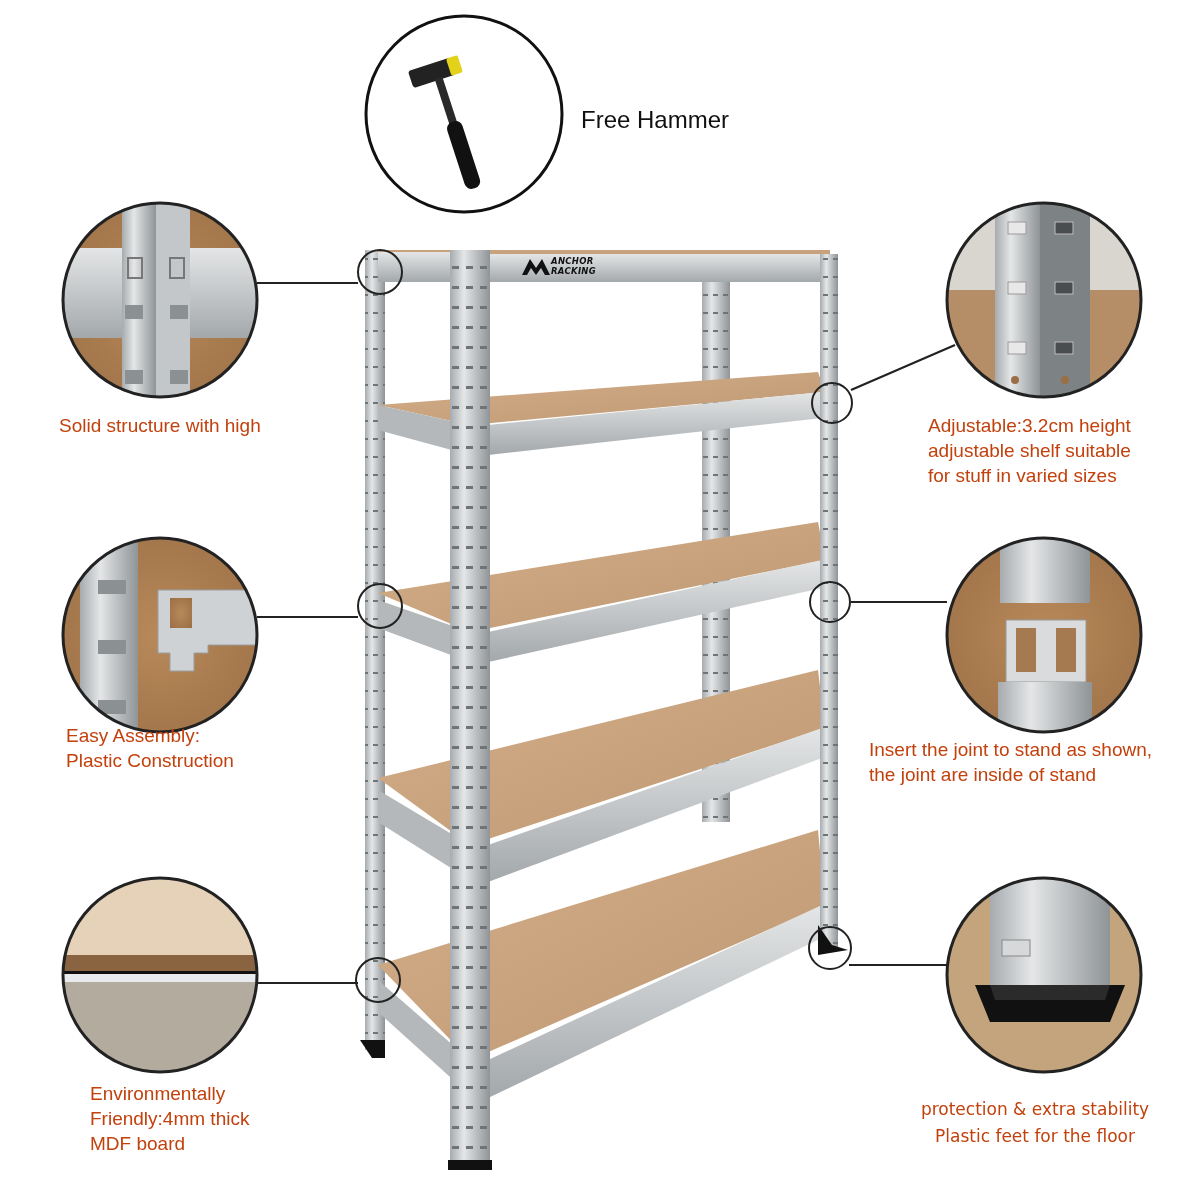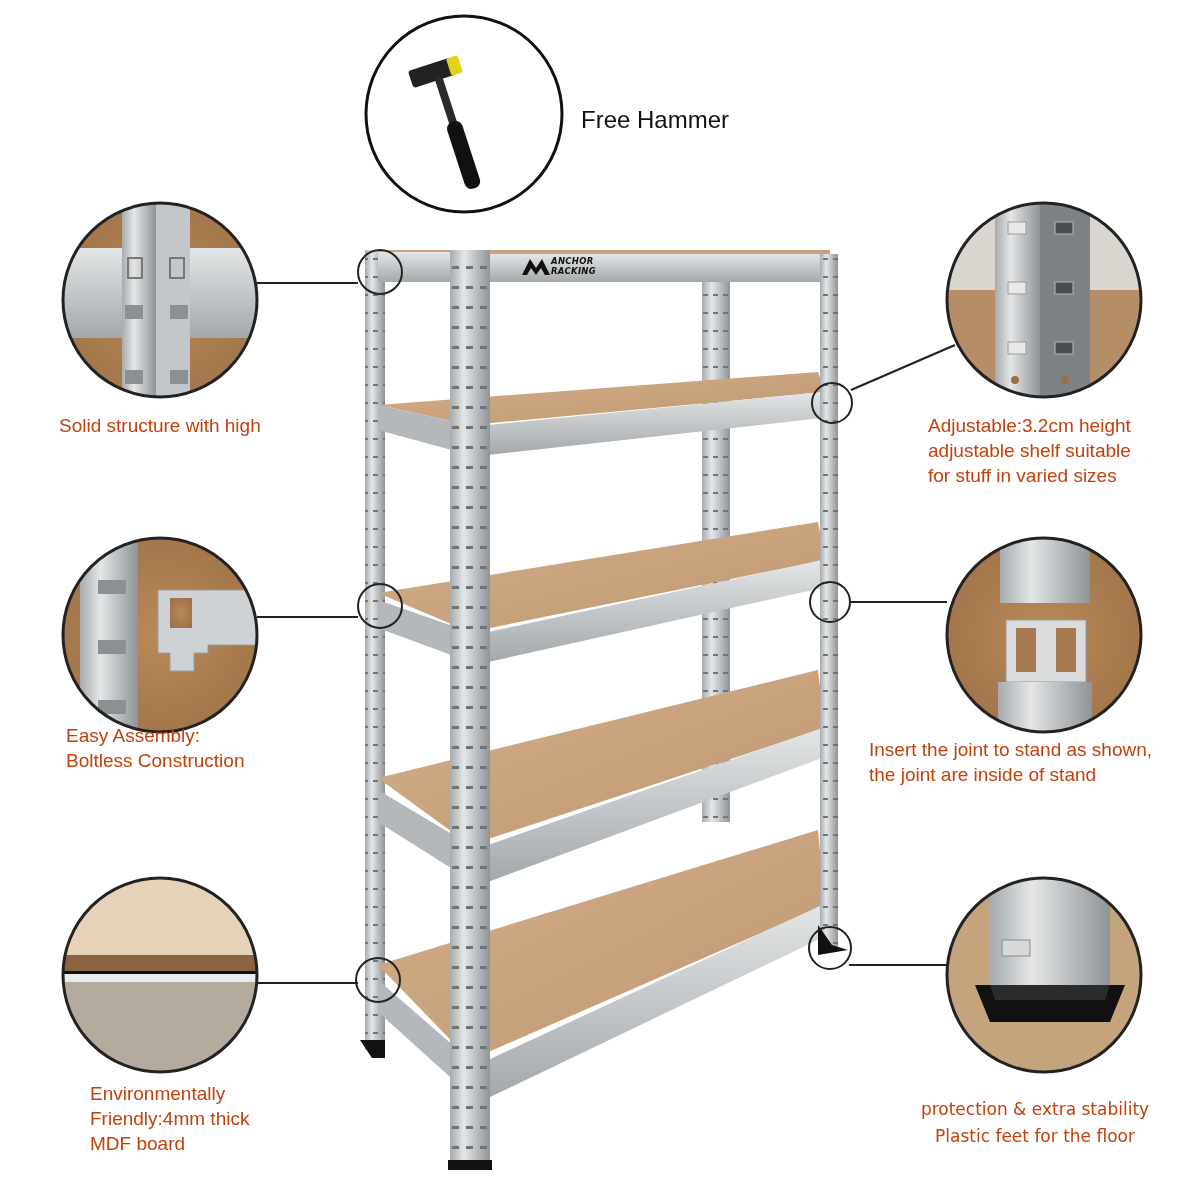--- a/index.html
+++ b/index.html
@@ -225,21 +225,21 @@
 </div>
 
 <div class="caption" style="left:928px; top:413px;">
   <div>Adjustable:3.2cm height</div>
   <div>adjustable shelf suitable</div>
   <div>for stuff in varied sizes</div>
 </div>
 
 <div class="caption" style="left:58px; top:723px;margin-left:8px;">
   <div>Easy Assembly:</div>
-  <div>Boltless Construction</div>
+  <div>Plastic Construction</div>
 </div>
 
 <div class="caption" style="left:869px; top:737px;">
   <div>Insert the joint to stand as shown,</div>
   <div>the joint are inside of stand</div>
 </div>
 
 <div class="caption" style="left:90px; top:1081px;">
   <div>Environmentally</div>
   <div>Friendly:4mm thick</div>

